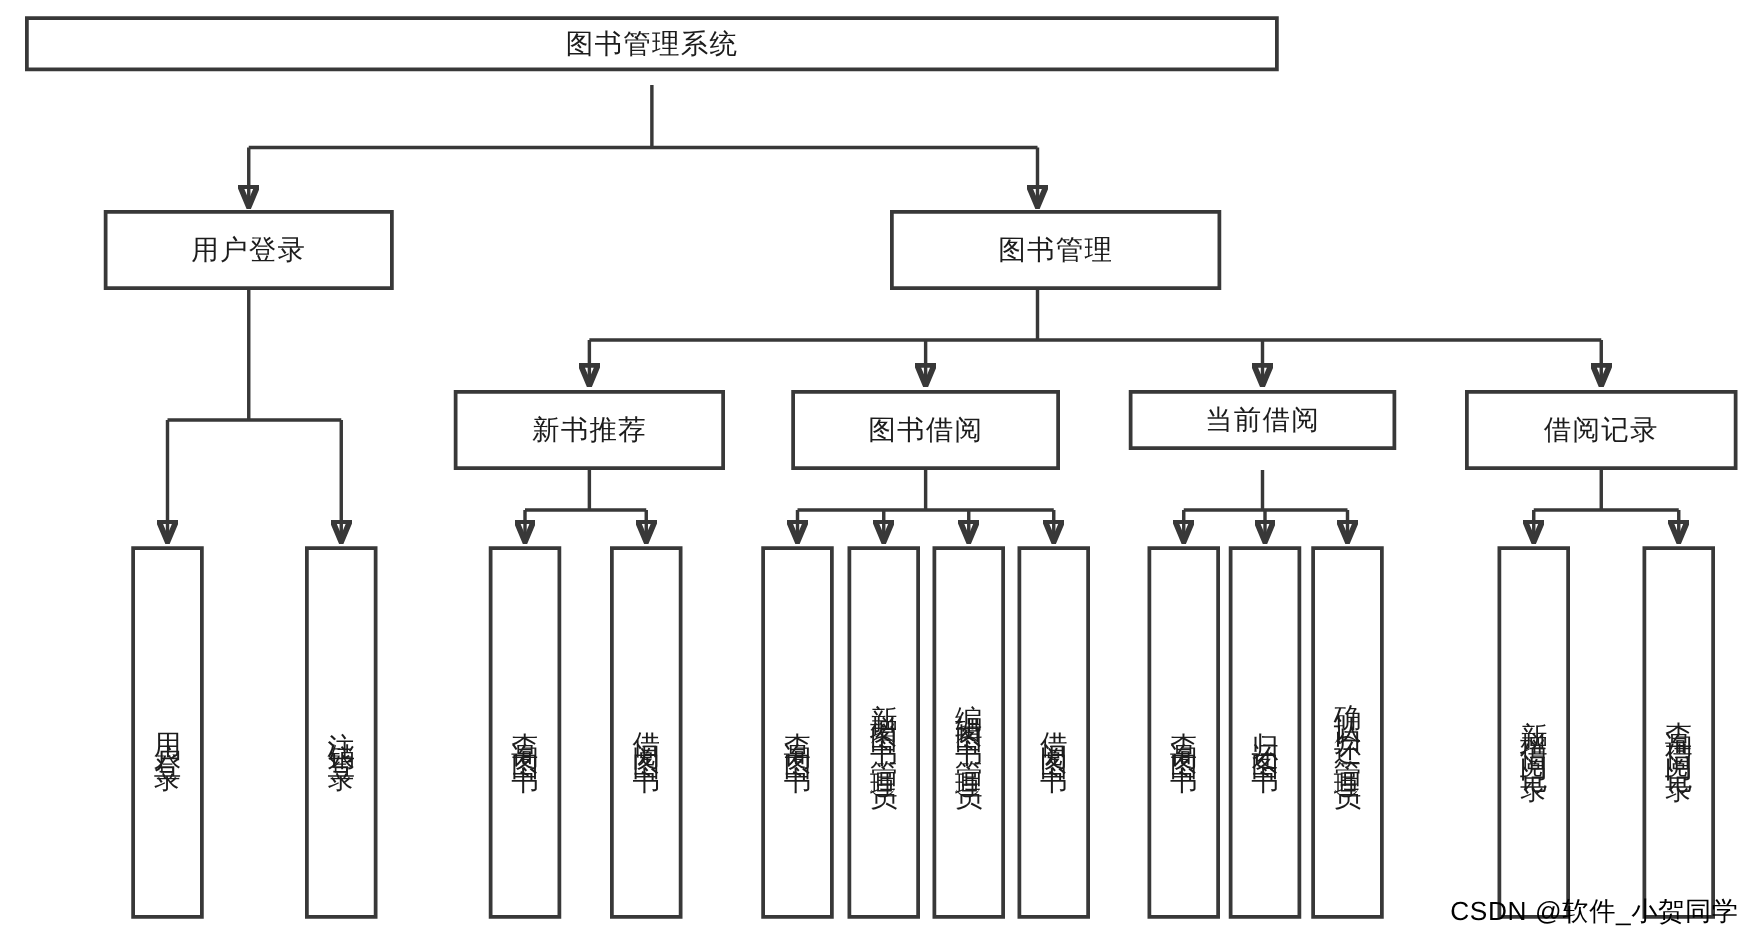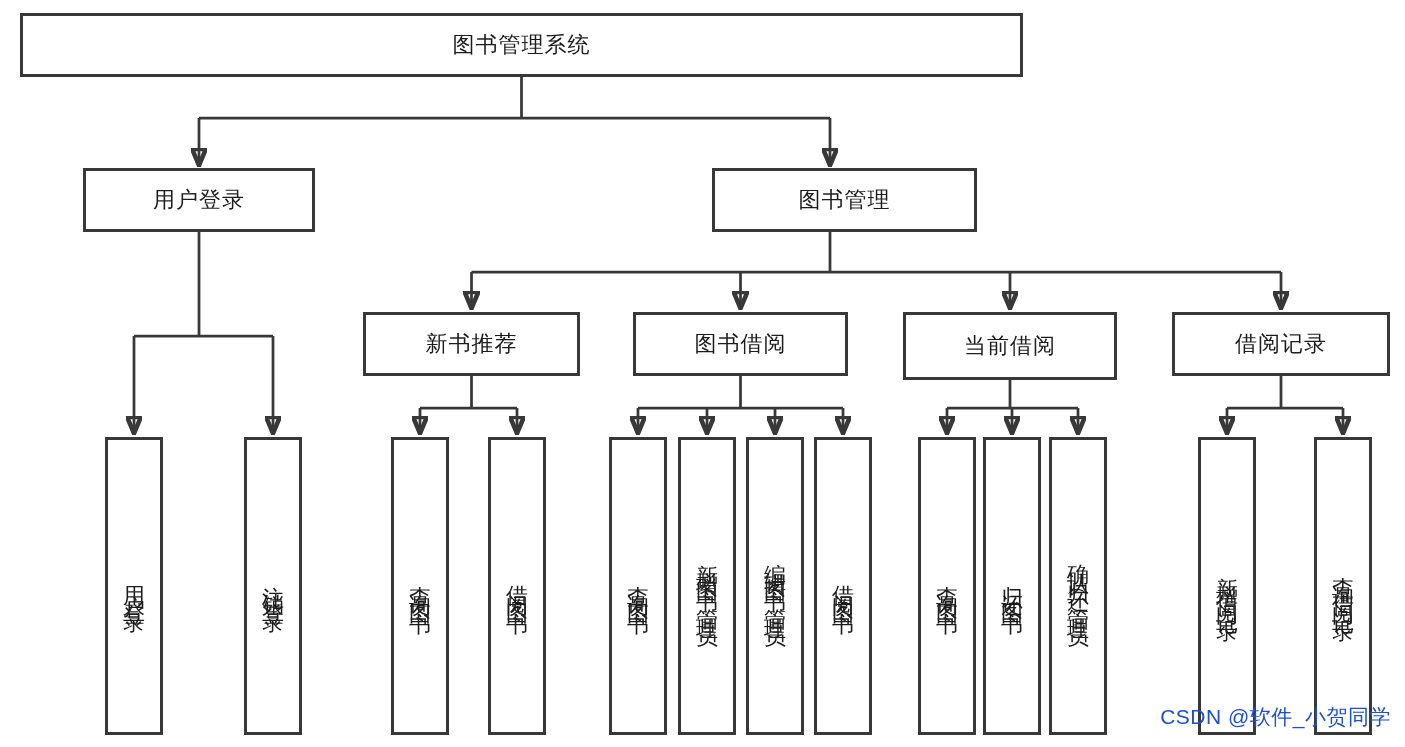--- a/index.html
+++ b/index.html
@@ -12,22 +12,22 @@
     position:absolute; background:#ffffff; border:3px solid #383838;
     display:flex; align-items:center; justify-content:center;
     color:#1c1c1c; z-index:1; text-align:center;
   }
   .box.h { font-size:22px; letter-spacing:1px; white-space:nowrap; }
   .box.v {
     writing-mode:vertical-rl; text-orientation:mixed;
     font-size:22px; letter-spacing:9px; line-height:1;
   }
   .watermark {
-    position:absolute; right:14px; bottom:16px; z-index:2;
-    font-size:21px; color:#1d4ed8; letter-spacing:0.5px; white-space:nowrap;
+    position:absolute; right:14px; bottom:4px; z-index:2;
+    font-size:21px; color:#000000; letter-spacing:0.5px; white-space:nowrap;
   }
 </style>
 </head>
 <body>
 
 <div class="canvas">
 
   <svg class="wires" viewBox="0 0 1405 747" xmlns="http://www.w3.org/2000/svg">
     <defs>
       <marker id="arrow" viewBox="0 0 10 10" refX="8.5" refY="5" markerWidth="7" markerHeight="6" orient="auto-start-reverse">
@@ -57,28 +57,28 @@
     <path marker-end="url(#arrow)" d="M707 408 V431"></path>
     <path marker-end="url(#arrow)" d="M775 408 V431"></path>
     <path marker-end="url(#arrow)" d="M843 408 V431"></path>
     <path marker-end="url(#arrow)" d="M947 408 V431"></path>
     <path marker-end="url(#arrow)" d="M1012 408 V431"></path>
     <path marker-end="url(#arrow)" d="M1078 408 V431"></path>
     <path marker-end="url(#arrow)" d="M1227 408 V431"></path>
     <path marker-end="url(#arrow)" d="M1343 408 V431"></path>
   </svg>
 
-  <div class="box h" style="left:20px; top:13px; width:1003px; height:64px;">图书管理系统</div>
+  <div class="box h" style="left:20px; top:13px; width:1003px; height:44px;">图书管理系统</div>
 
   <div class="box h" style="left:83px; top:168px; width:232px; height:64px;">用户登录</div>
   <div class="box h" style="left:712px; top:168px; width:265px; height:64px;">图书管理</div>
 
   <div class="box h" style="left:363px; top:312px; width:217px; height:64px;">新书推荐</div>
   <div class="box h" style="left:633px; top:312px; width:215px; height:64px;">图书借阅</div>
-  <div class="box h" style="left:903px; top:312px; width:214px; height:68px;">当前借阅</div>
+  <div class="box h" style="left:903px; top:312px; width:214px; height:48px;">当前借阅</div>
   <div class="box h" style="left:1172px; top:312px; width:218px; height:64px;">借阅记录</div>
 
   <div class="box v" style="left:105px; top:437px; width:58px; height:298px;">用户登录</div>
   <div class="box v" style="left:244px; top:437px; width:58px; height:298px;">注销登录</div>
 
   <div class="box v" style="left:391px; top:437px; width:58px; height:298px;">查询图书</div>
   <div class="box v" style="left:488px; top:437px; width:58px; height:298px;">借阅图书</div>
 
   <div class="box v" style="left:609px; top:437px; width:58px; height:298px;">查询图书</div>
   <div class="box v" style="left:678px; top:437px; width:58px; height:298px;">新增图书（管理员）</div>

